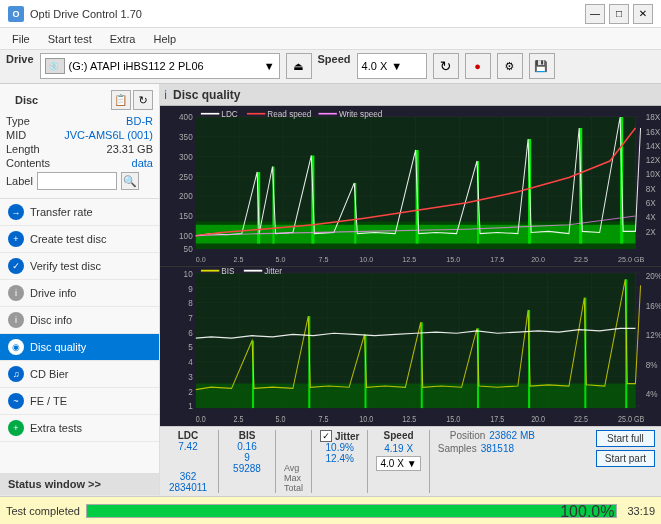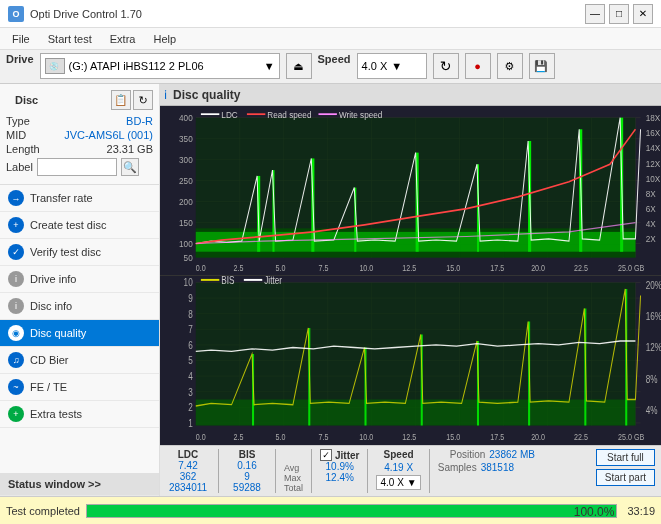--- a/index.html
+++ b/index.html
@@ -55,21 +55,21 @@
     .content { flex: 1; display: flex; flex-direction: column; background: #e8e8e8; }
     .panel-header { display: flex; align-items: center; gap: 6px; padding: 2px 4px; background: #ddd; border-bottom: 1px solid #bbb; }
     .panel-icon { color: #0066cc; font-size: 12px; }
     .panel-title { font-weight: bold; font-size: 12px; color: #333; }
     
     
     .bottom-bar { height: 28px; background: #fef9c3; border-top: 1px solid #ccc; display: flex; align-items: center; padding: 0 6px; gap: 6px; }
     .status-text { font-size: 11px; color: #333; flex: 0 0 auto; }
     .progress-bar-bg { flex: 1; height: 14px; background: #ddd; border: 1px solid #aaa; position: relative; }
     .progress-bar-fill { height: 100%; background: #00cc44; }
-    .progress-label { position: absolute; right: 2px; top: 0; font-size: 12px; line-height: 14px; color: #333; }
+    .progress-label { position: absolute; right: 2px; top: 0; font-size: 16px; line-height: 14px; color: #333; }
     .checkbox { width: 12px; height: 12px; border: 1px solid #666; background: white; display: flex; align-items: center; justify-content: center; font-size: 9px; }
     .start-btn { padding: 2px 8px; border: 1px solid #0066cc; background: #f0f8ff; font-size: 10px; cursor: pointer; color: #333; white-space: nowrap; }
   </style>
 </head>
 <body>
 
 <div class="title-bar">
   <div class="title-bar-left">
     <div class="title-icon">O</div>
     <span>Opti Drive Control 1.70</span>
@@ -123,20 +123,24 @@
         <span class="disc-key">Type</span>
         <span class="disc-val">BD-R</span>
       </div>
       <div class="disc-row">
         <span class="disc-key">MID</span>
         <span class="disc-val">JVC-AMS6L (001)</span>
       </div>
       <div class="disc-row">
         <span class="disc-key">Length</span>
         <span class="disc-val-black">23.31 GB</span>
+      </div>
+      <div class="disc-row">
+        <span class="disc-key">Contents</span>
+        <span class="disc-val">data</span>
       </div>
       <div class="label-row">
         <span class="disc-key">Label</span>
         <input class="label-input" type="text" style="">
         <div class="label-btn">🔍</div>
       </div>
     </div>
 
     <div class="nav-item">
       <div class="nav-icon nav-icon-blue">→</div>
@@ -354,21 +358,21 @@
           <text x="102" y="6" fill="#ccc" font-size="8">Jitter</text>
         </svg>
       </div>
     </div>
 
     <div style="background:#e8e8e8;display:flex;align-items:stretch;padding:3px 6px;gap:8px;border-top:1px solid #ccc;font-size:10px;">
 
       <div style="display:flex;flex-direction:column;align-items:center;min-width:44px;">
         <span style="font-weight:bold;color:#333;">LDC</span>
         <span style="color:#0066cc;">7.42</span>
-        <span style="color:#0066cc;">362</span>
+        <span style="color:#0066cc;margin-top:19px;">362</span>
         <span style="color:#0066cc;">2834011</span>
       </div>
       <div style="width:1px;background:#aaa;"></div>
 
       <div style="display:flex;flex-direction:column;align-items:center;min-width:40px;">
         <span style="font-weight:bold;color:#333;">BIS</span>
         <span style="color:#0066cc;">0.16</span>
         <span style="color:#0066cc;">9</span>
         <span style="color:#0066cc;">59288</span>
       </div>

